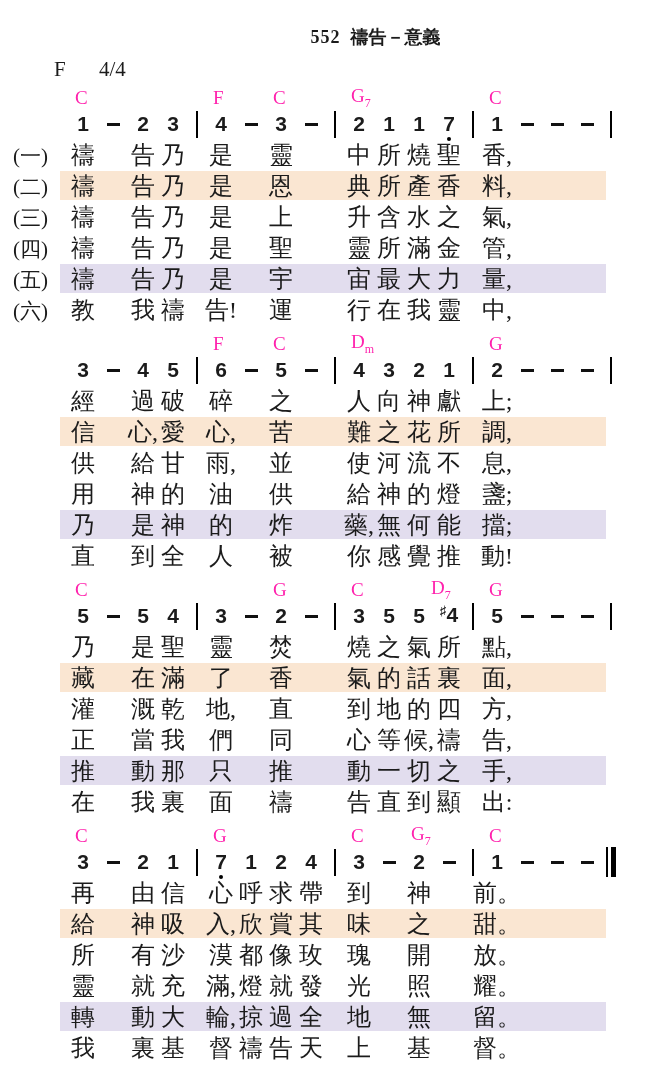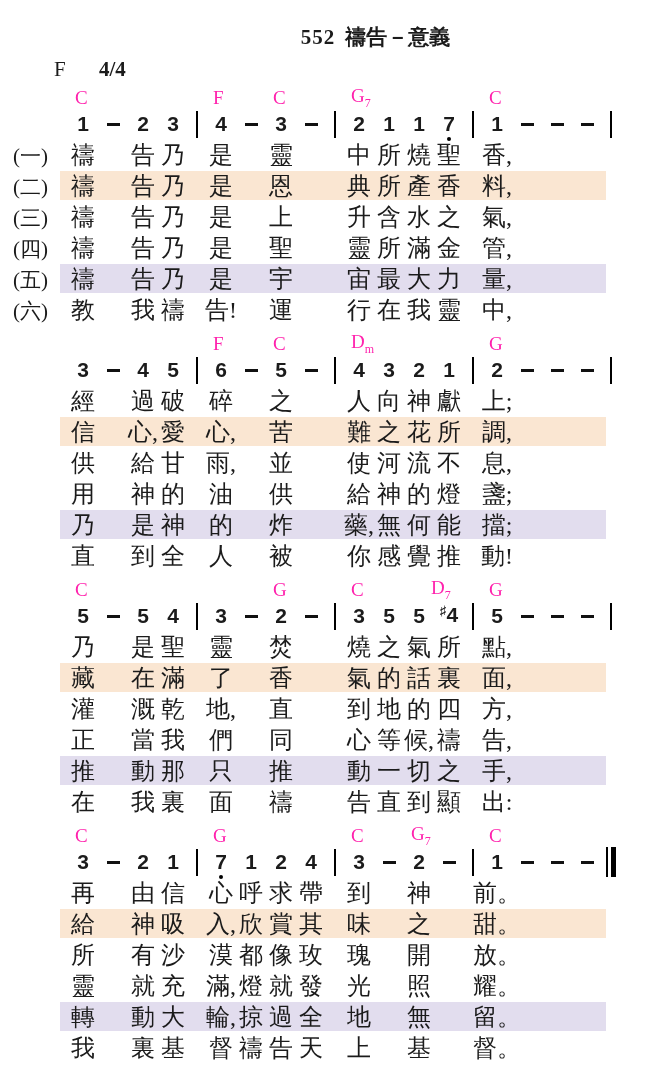--- a/index.html
+++ b/index.html
@@ -3,24 +3,24 @@
 <meta charset="utf-8">
 <style>
   html,body{margin:0;padding:0;}
   body{
     width:646px;height:1075px;background:#ffffff;overflow:hidden;
     font-family:"Liberation Serif","DejaVu Serif",serif;color:#1b1b1b;
     position:relative;
   }
   
   .title-row{margin-top:22px;padding-left:105px;text-align:center;
-    font-weight:bold;font-size:21px;line-height:30px;white-space:nowrap;}
+    font-weight:bold;font-size:18px;line-height:30px;white-space:nowrap;}
   .title-num{margin-right:10px;letter-spacing:1px;}
   .key-row{margin:4px 0 0 54px;font-size:21px;line-height:26px;}
-  .time-sig{margin-left:28px;font-weight:bold;}
+  .time-sig{margin-left:28px;}
   
   .system{margin-bottom:2px;}
   .chord-row{position:relative;height:26px;margin-left:68px;width:552px;}
   .chord{position:absolute;bottom:0;color:var(--chord,#ff22ad);
     font-size:19px;line-height:20px;white-space:nowrap;}
   .chord sub{font-size:12px;line-height:10px;}
   .notation-row{display:flex;margin-left:68px;height:32px;}
   .slot{display:flex;align-items:center;justify-content:center;position:relative;}
   .slot-beat{width:30px;}
   .slot-bar{width:18px;}

